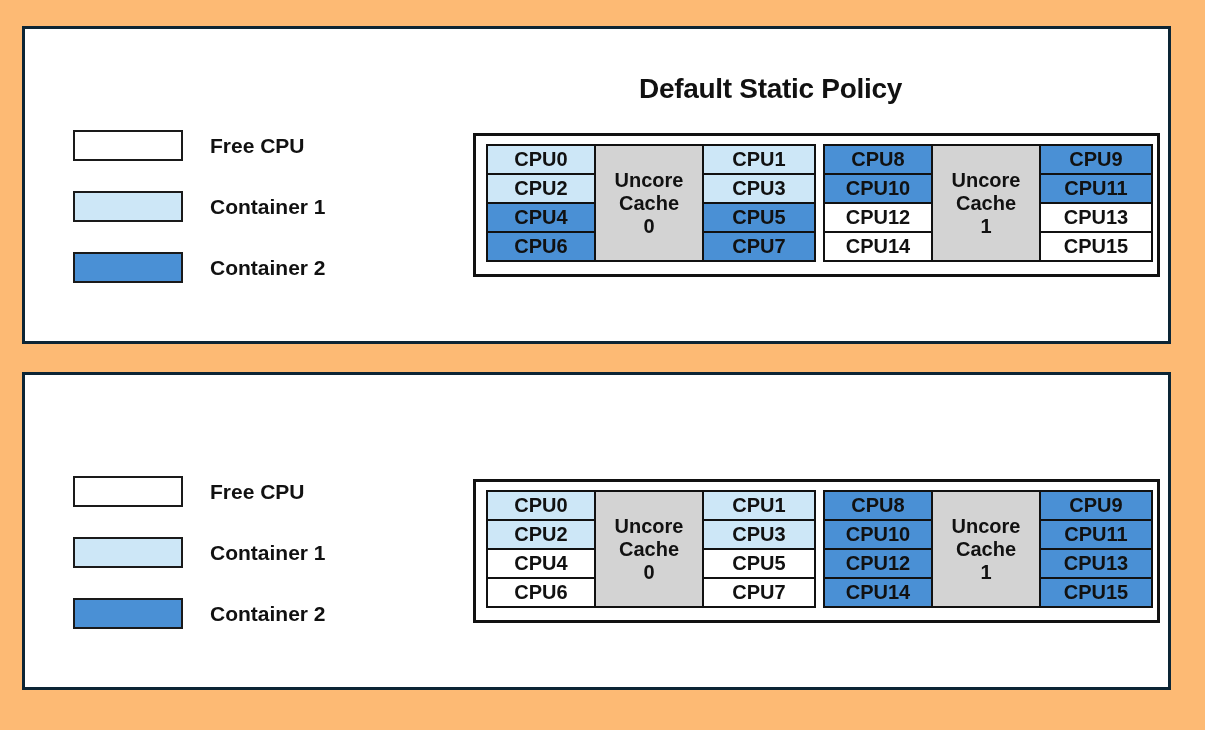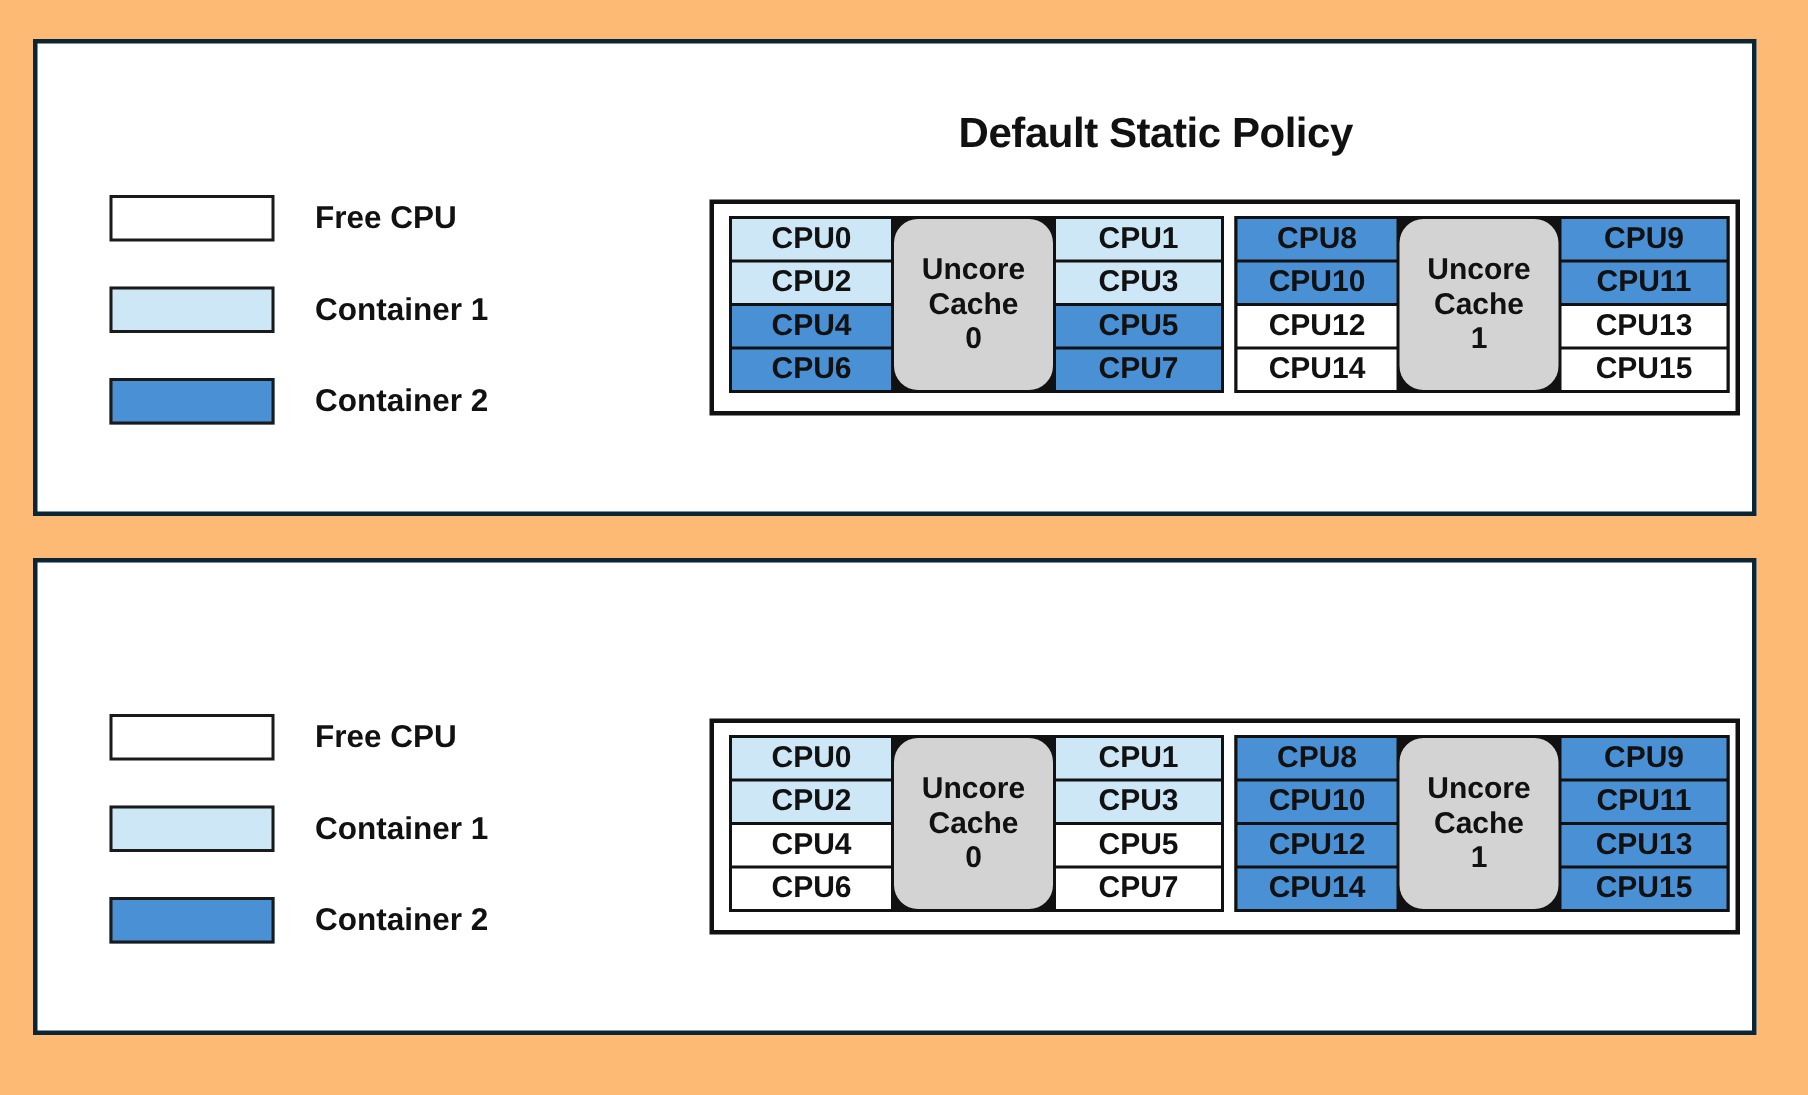--- a/index.html
+++ b/index.html
@@ -35,21 +35,21 @@
     display:grid;
     grid-template-columns:106px 106px 110px;
     grid-template-rows:27px 27px 27px 27px;
     gap:2px;background:#111;border:2px solid #111;
   }
   .cell{
     display:flex;align-items:center;justify-content:center;
     font-size:20px;font-weight:bold;color:#111;background:#fff;
   }
   .cache-cell{
-    background:#d3d3d3;white-space:pre-line;text-align:center;line-height:23px;border-radius:16px;
+    background:#d3d3d3;white-space:pre-line;text-align:center;line-height:23px;
   }
   .l1{grid-column:1;grid-row:1}.l2{grid-column:1;grid-row:2}
   .l3{grid-column:1;grid-row:3}.l4{grid-column:1;grid-row:4}
   .cc{grid-column:2;grid-row:1/5}
   .r1{grid-column:3;grid-row:1}.r2{grid-column:3;grid-row:2}
   .r3{grid-column:3;grid-row:3}.r4{grid-column:3;grid-row:4}
   .g0{left:10px}.g1{left:347px}
 </style>
 </head>
 <body>

